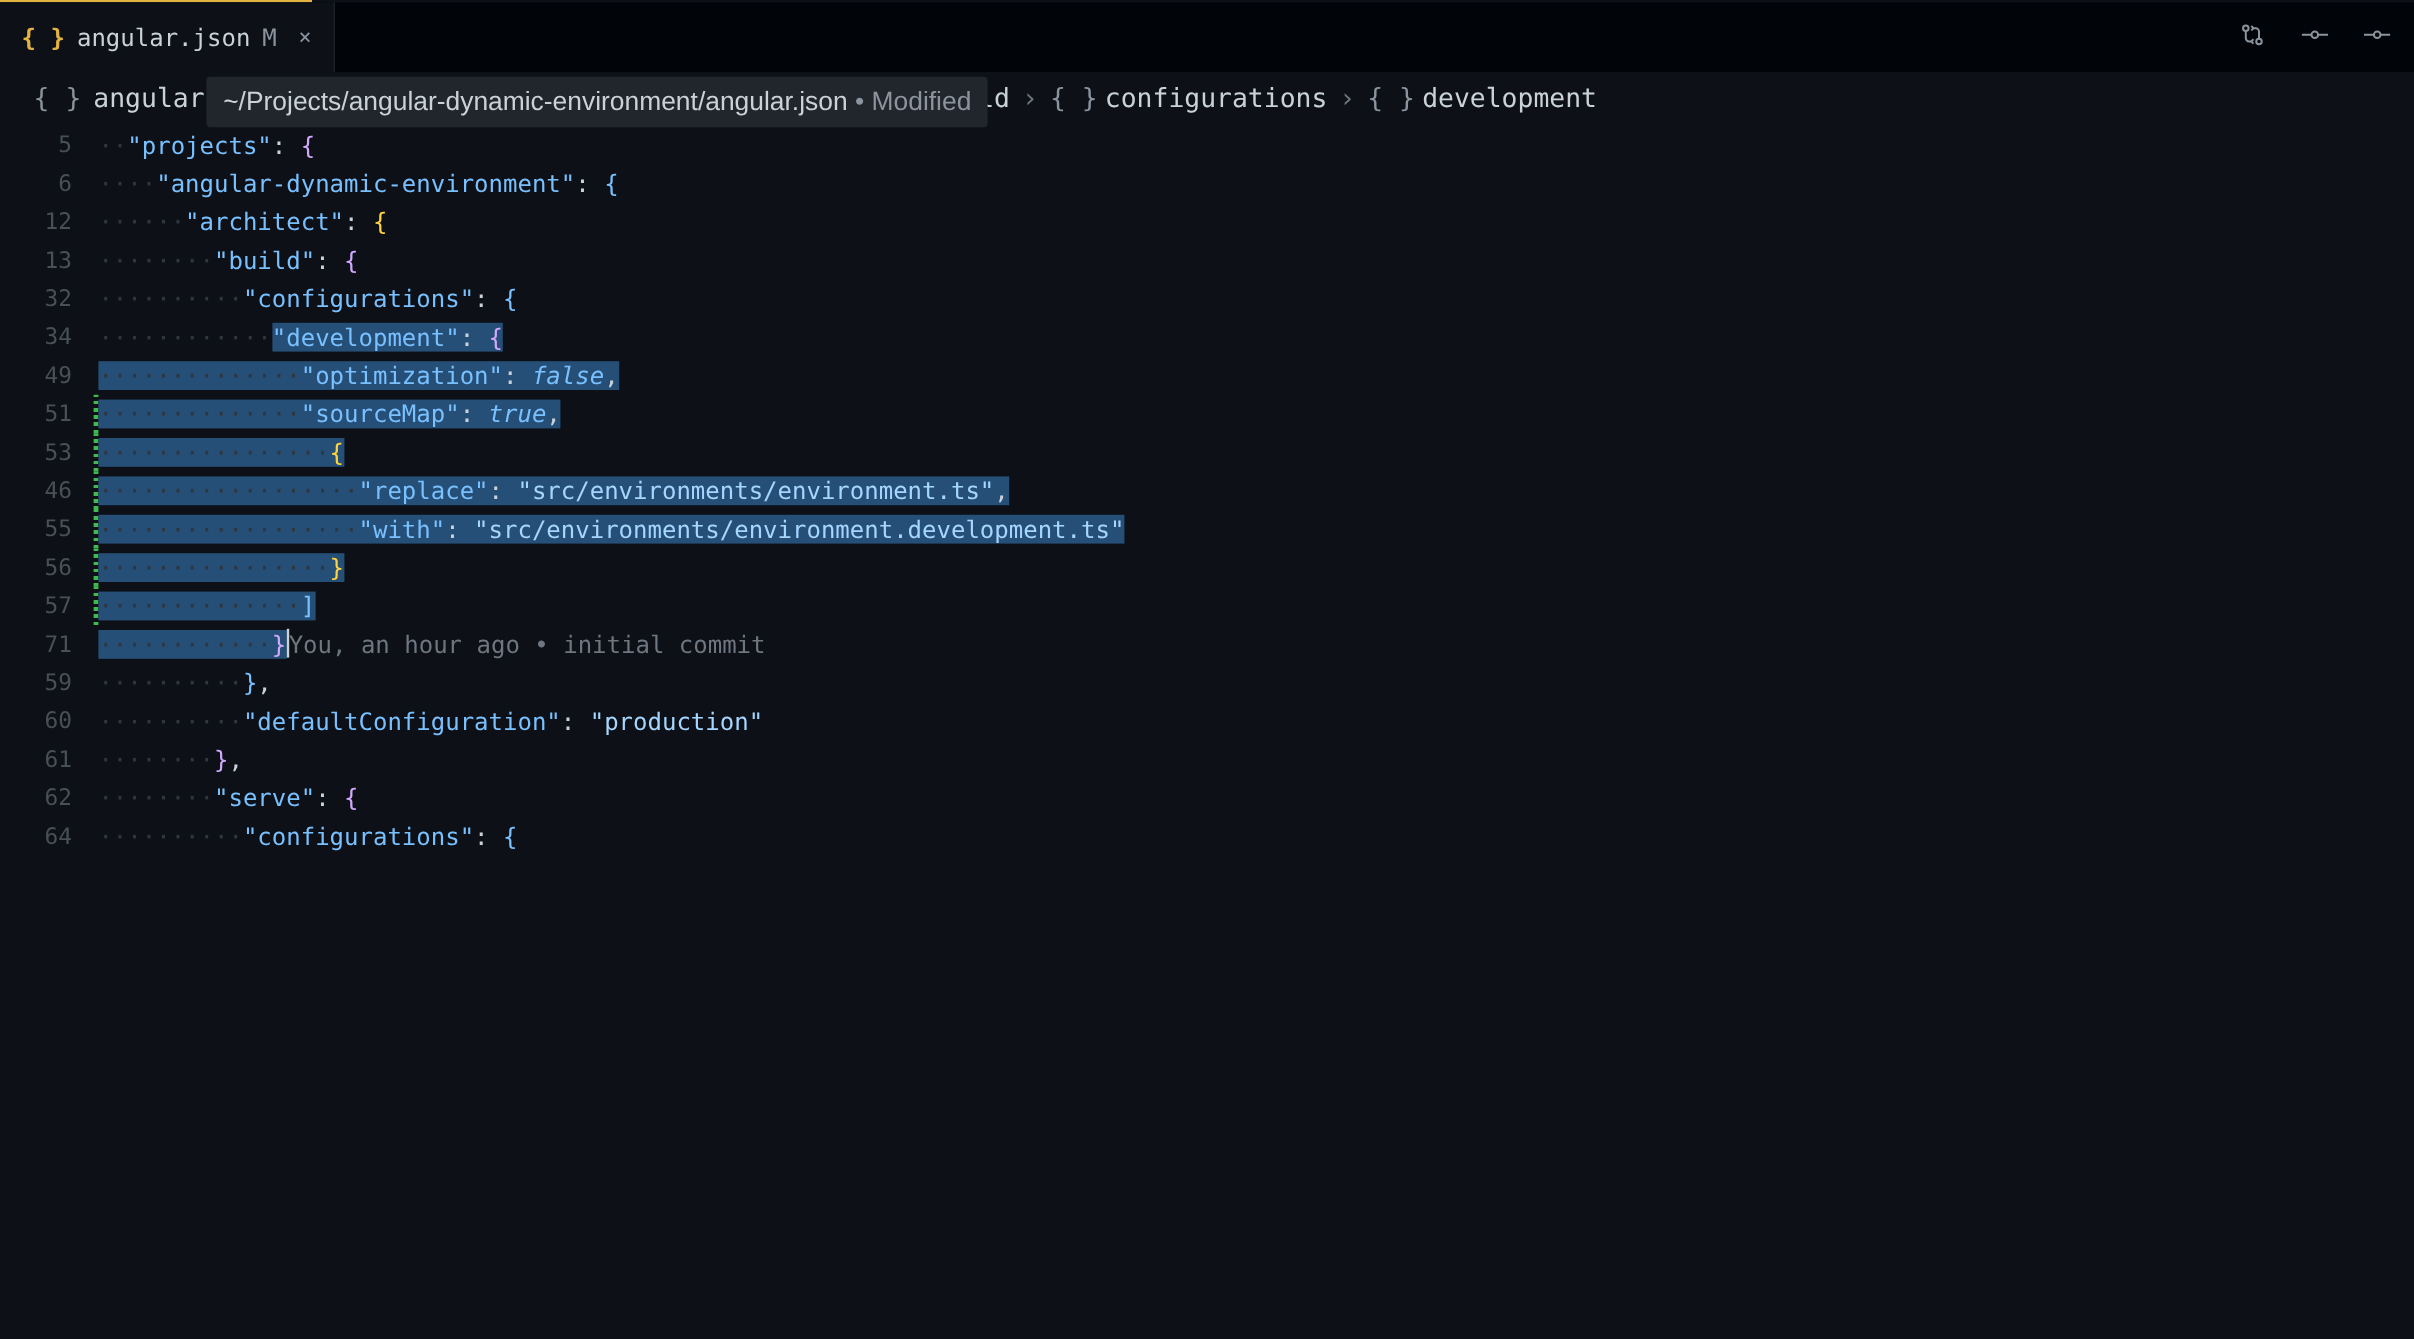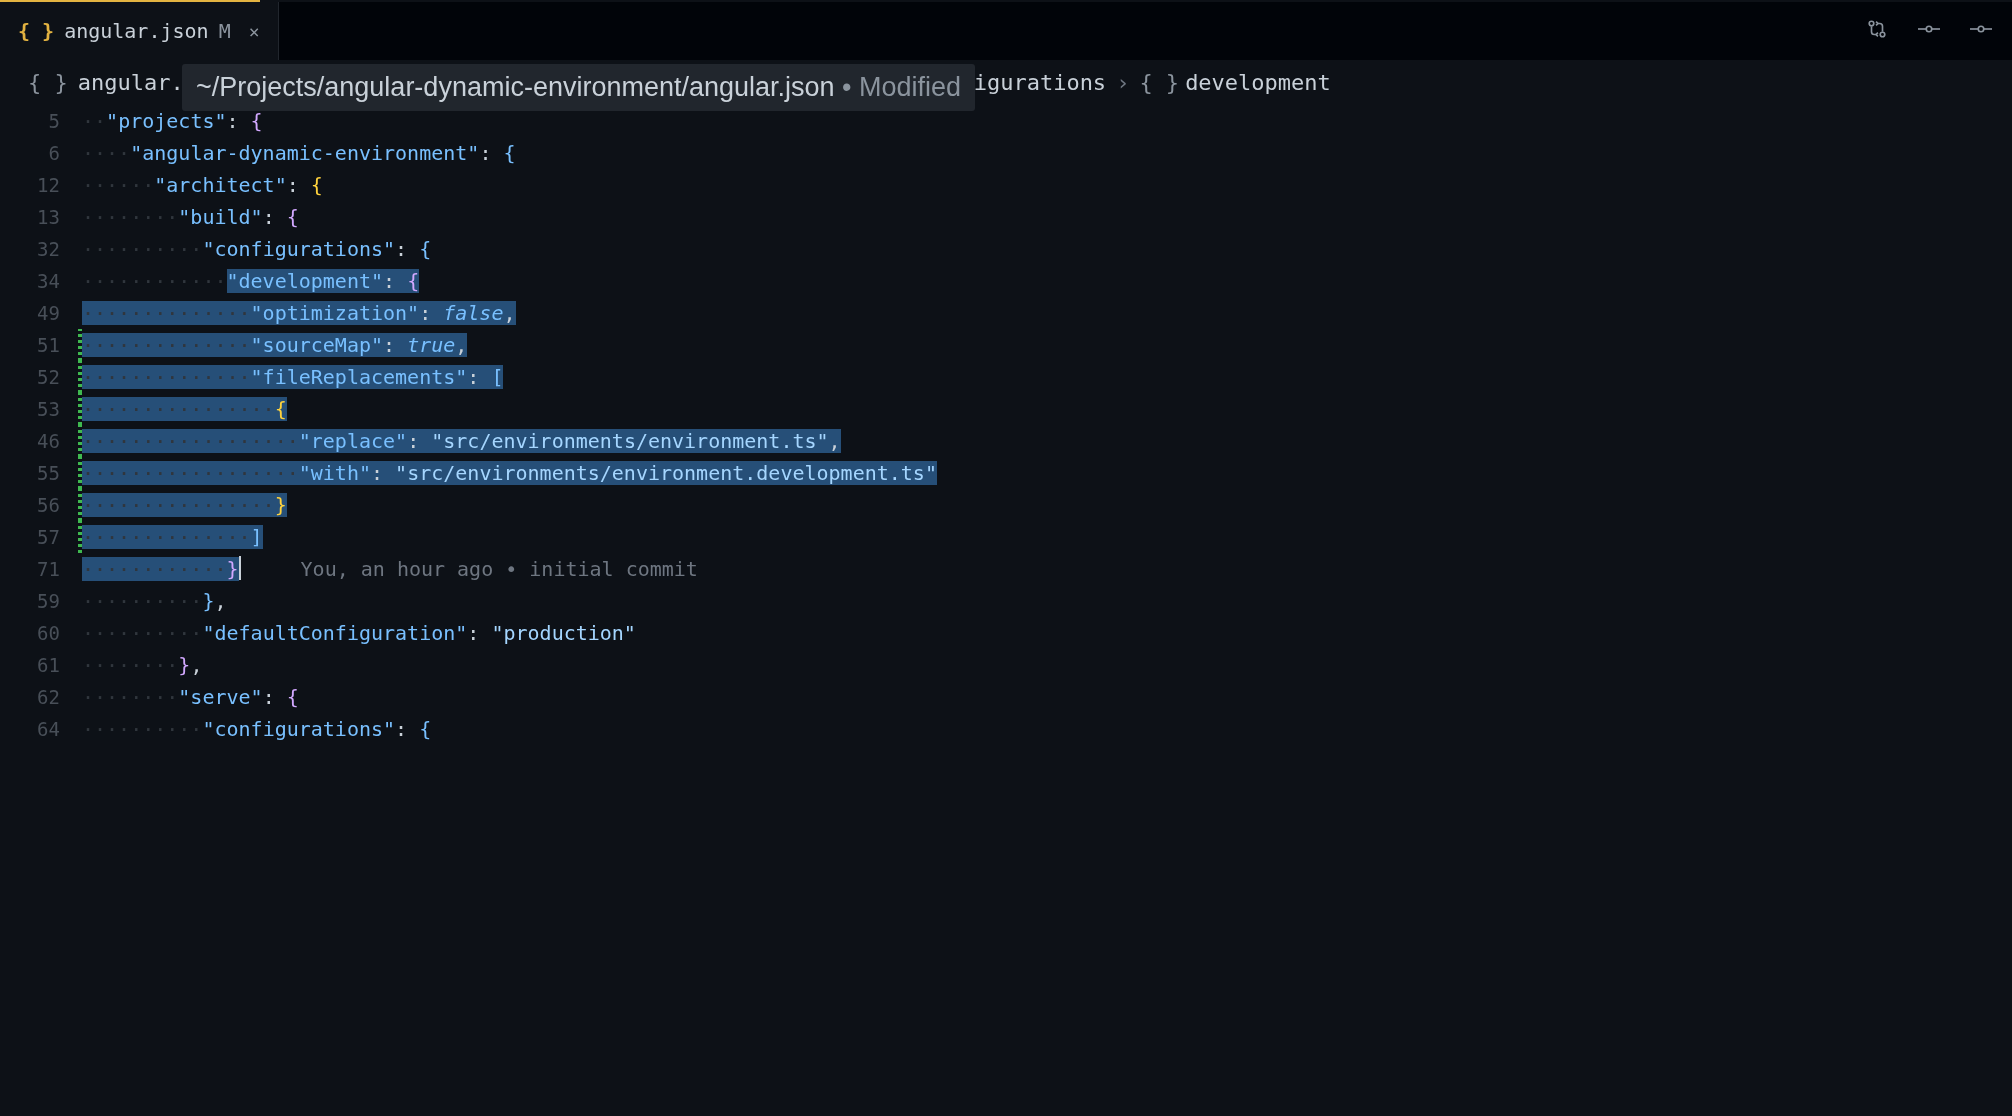--- a/index.html
+++ b/index.html
@@ -63,27 +63,27 @@
   color: #8b949e;
   font-size: 22px;
   position: relative;
 }
 .bc-icon { color: #8b949e; margin-right: 10px; }
 .bc-sep { margin: 0 10px; color: #6e7681; }
 .bc-brace { color: #8b949e; margin-right: 6px; }
 .bc-seg { color: #c9d1d9; }
 .tooltip {
   position: absolute;
-  left: 182px;
+  left: 172px;
   top: 4px;
   background: #21262d;
   padding: 8px 14px;
   border-radius: 3px;
   color: #c9d1d9;
-  font-size: 27px;
+  font-size: 22px;
   z-index: 10;
   font-family: -apple-system, 'Segoe UI', sans-serif;
 }
 .tooltip .muted { color: #8b949e; }
 
 
 .editor {
   display: flex;
   flex-direction: column;
   padding-left: 0;
@@ -129,21 +129,20 @@
 .cursor {
   display: inline-block;
   width: 2px;
   height: 24px;
   background: #c9d1d9;
   vertical-align: -4px;
 }
 
 .inline-hint {
   color: #6e7681;
-  margin-left: 60px;
 }
 
 .ind { color: #30363d; }
 </style>
 </head>
 <body>
 
 <div class="top-accent"></div>
 
 <div class="tab-bar">
@@ -242,25 +241,20 @@
       <div class="code"><span class="sel"><span class="ind">··············</span><span class="token-key">"optimization"</span><span class="token-punct">: </span><span class="token-bool">false</span><span class="token-punct">,</span></span></div>
     </div>
 
 
 <div class="line">
       <div class="gutter">51</div>
       <div class="diff-bar diff-mod"></div>
       <div class="code"><span class="sel"><span class="ind">··············</span><span class="token-key">"sourceMap"</span><span class="token-punct">: </span><span class="token-bool">true</span><span class="token-punct">,</span></span></div>
     </div>
 
-<div class="line">
-      <div class="gutter">52</div>
-      <div class="diff-bar diff-mod"></div>
-      <div class="code"><span class="sel"><span class="ind">··············</span><span class="token-key">"fileReplacements"</span><span class="token-punct">: </span><span class="token-brace-b">[</span></span></div>
-    </div>
 
 <div class="line">
       <div class="gutter">53</div>
       <div class="diff-bar diff-mod"></div>
       <div class="code"><span class="sel"><span class="ind">················</span><span class="token-brace-y">{</span></span></div>
     </div>
 
 <div class="line">
       <div class="gutter">46</div>
       <div class="diff-bar diff-mod"></div>

